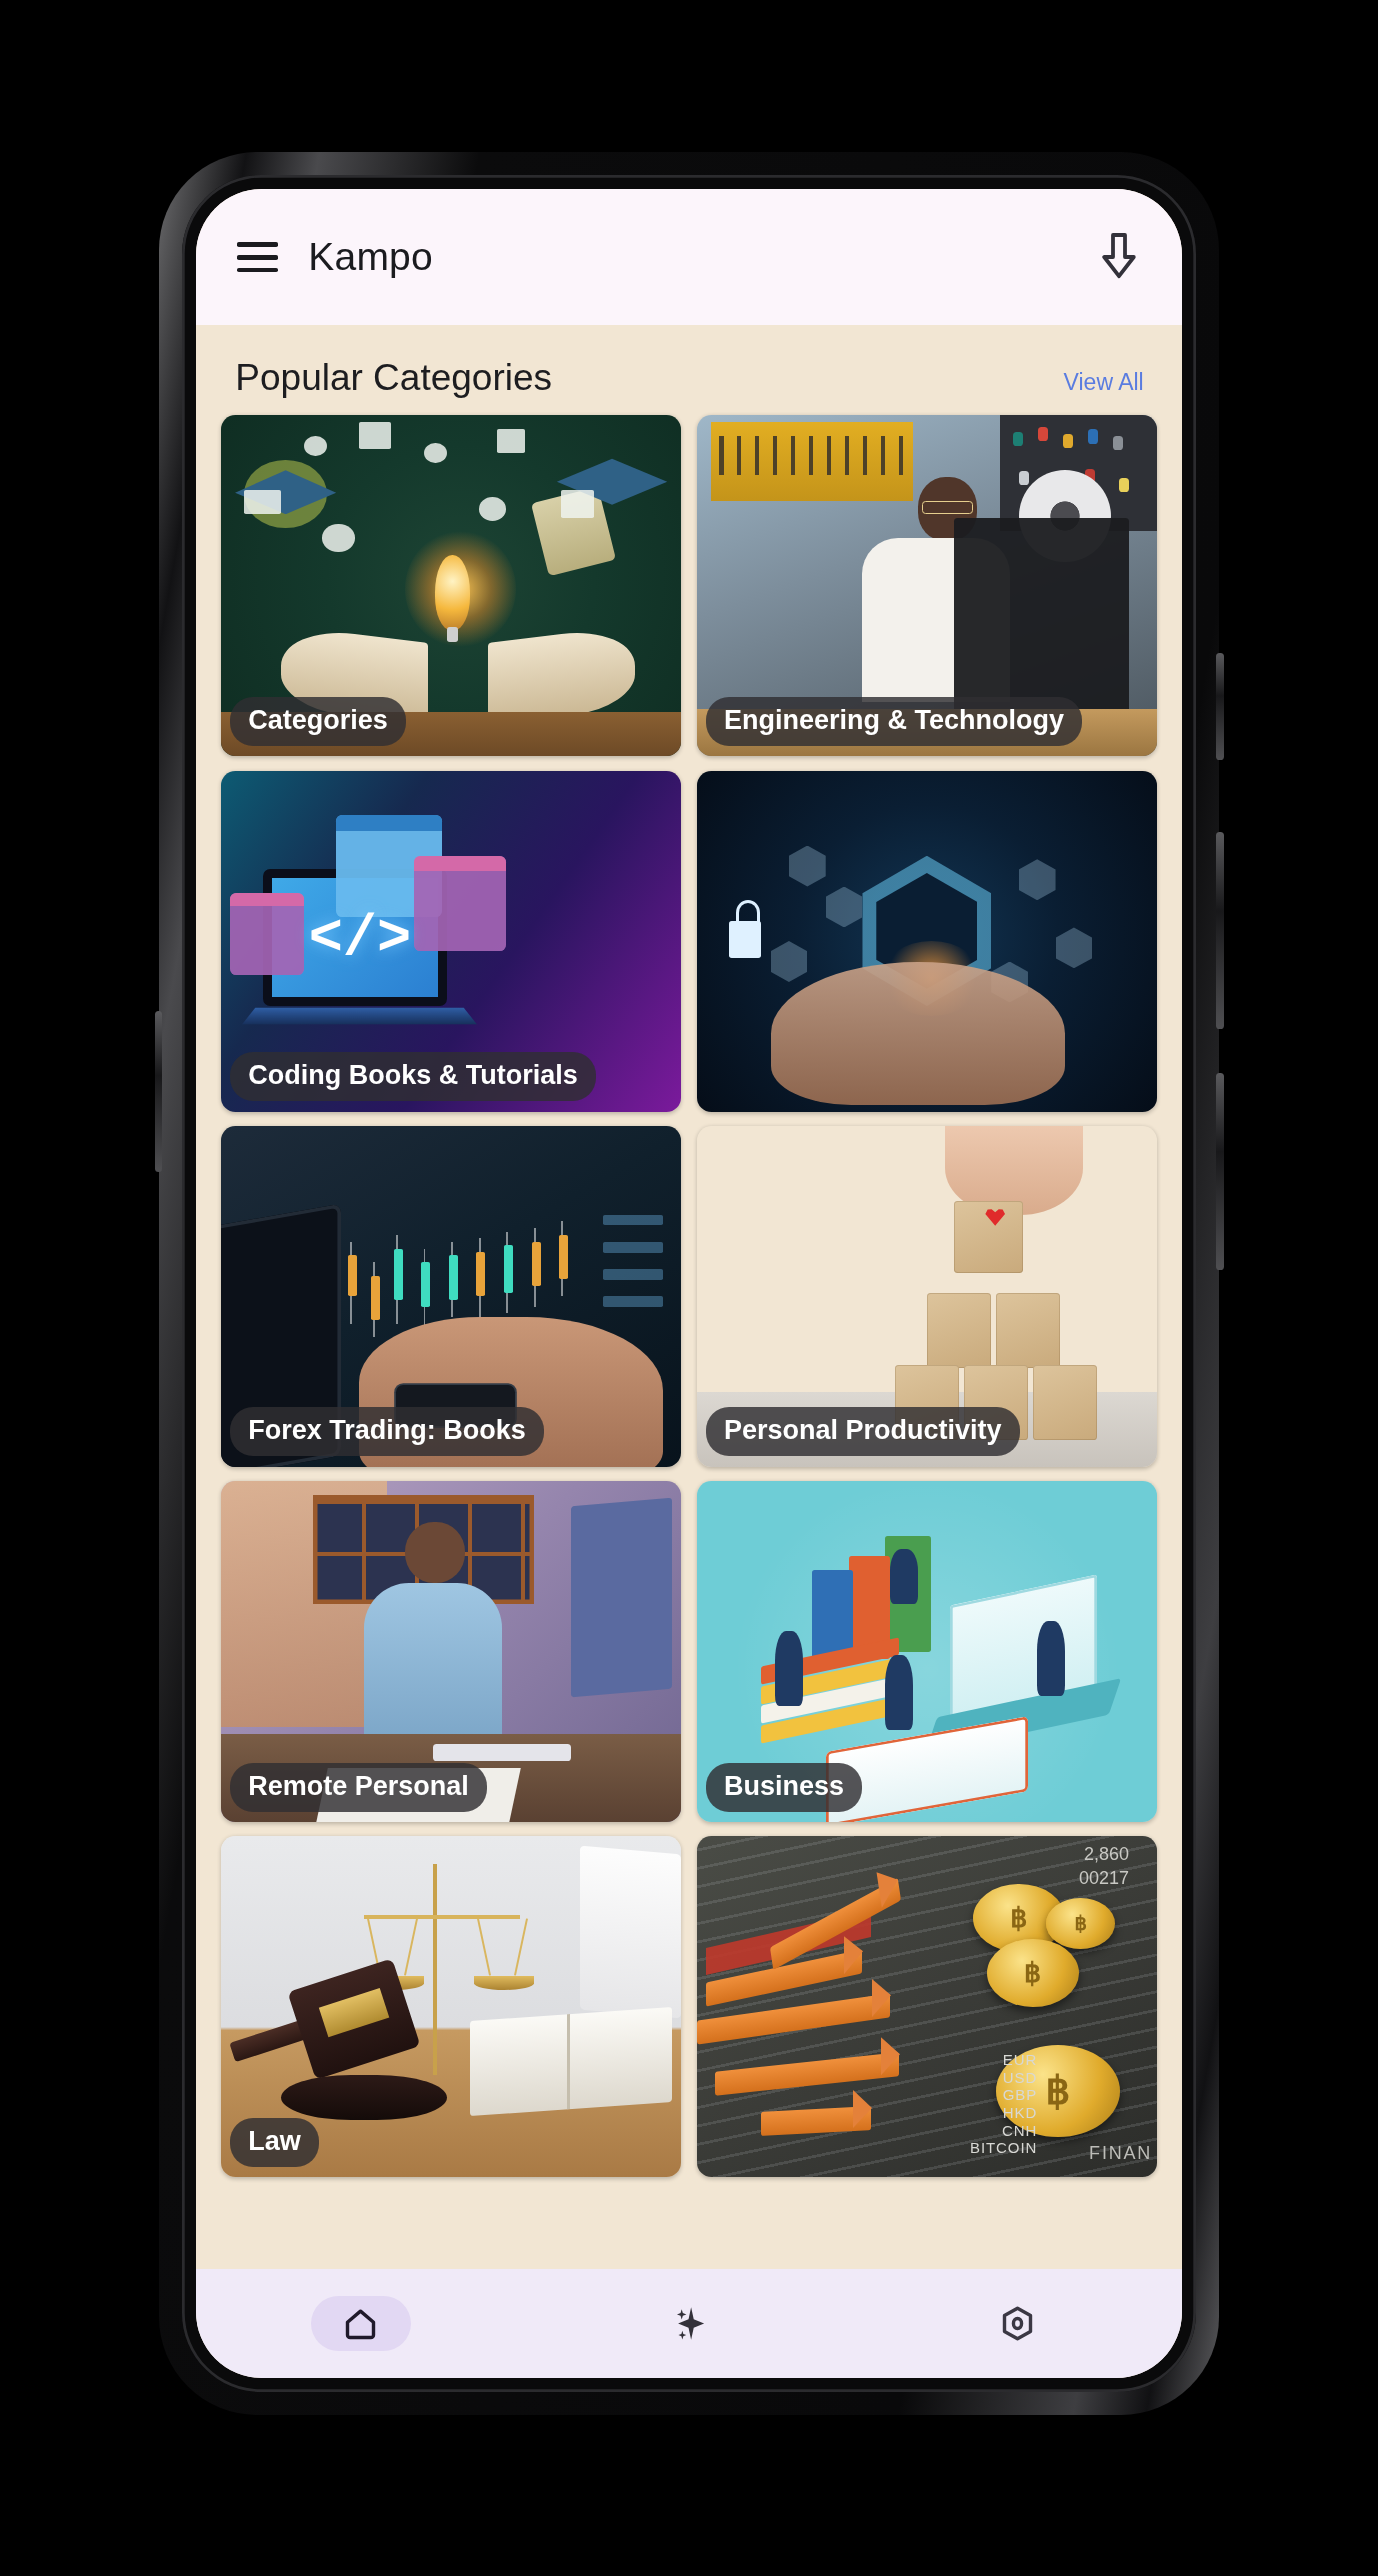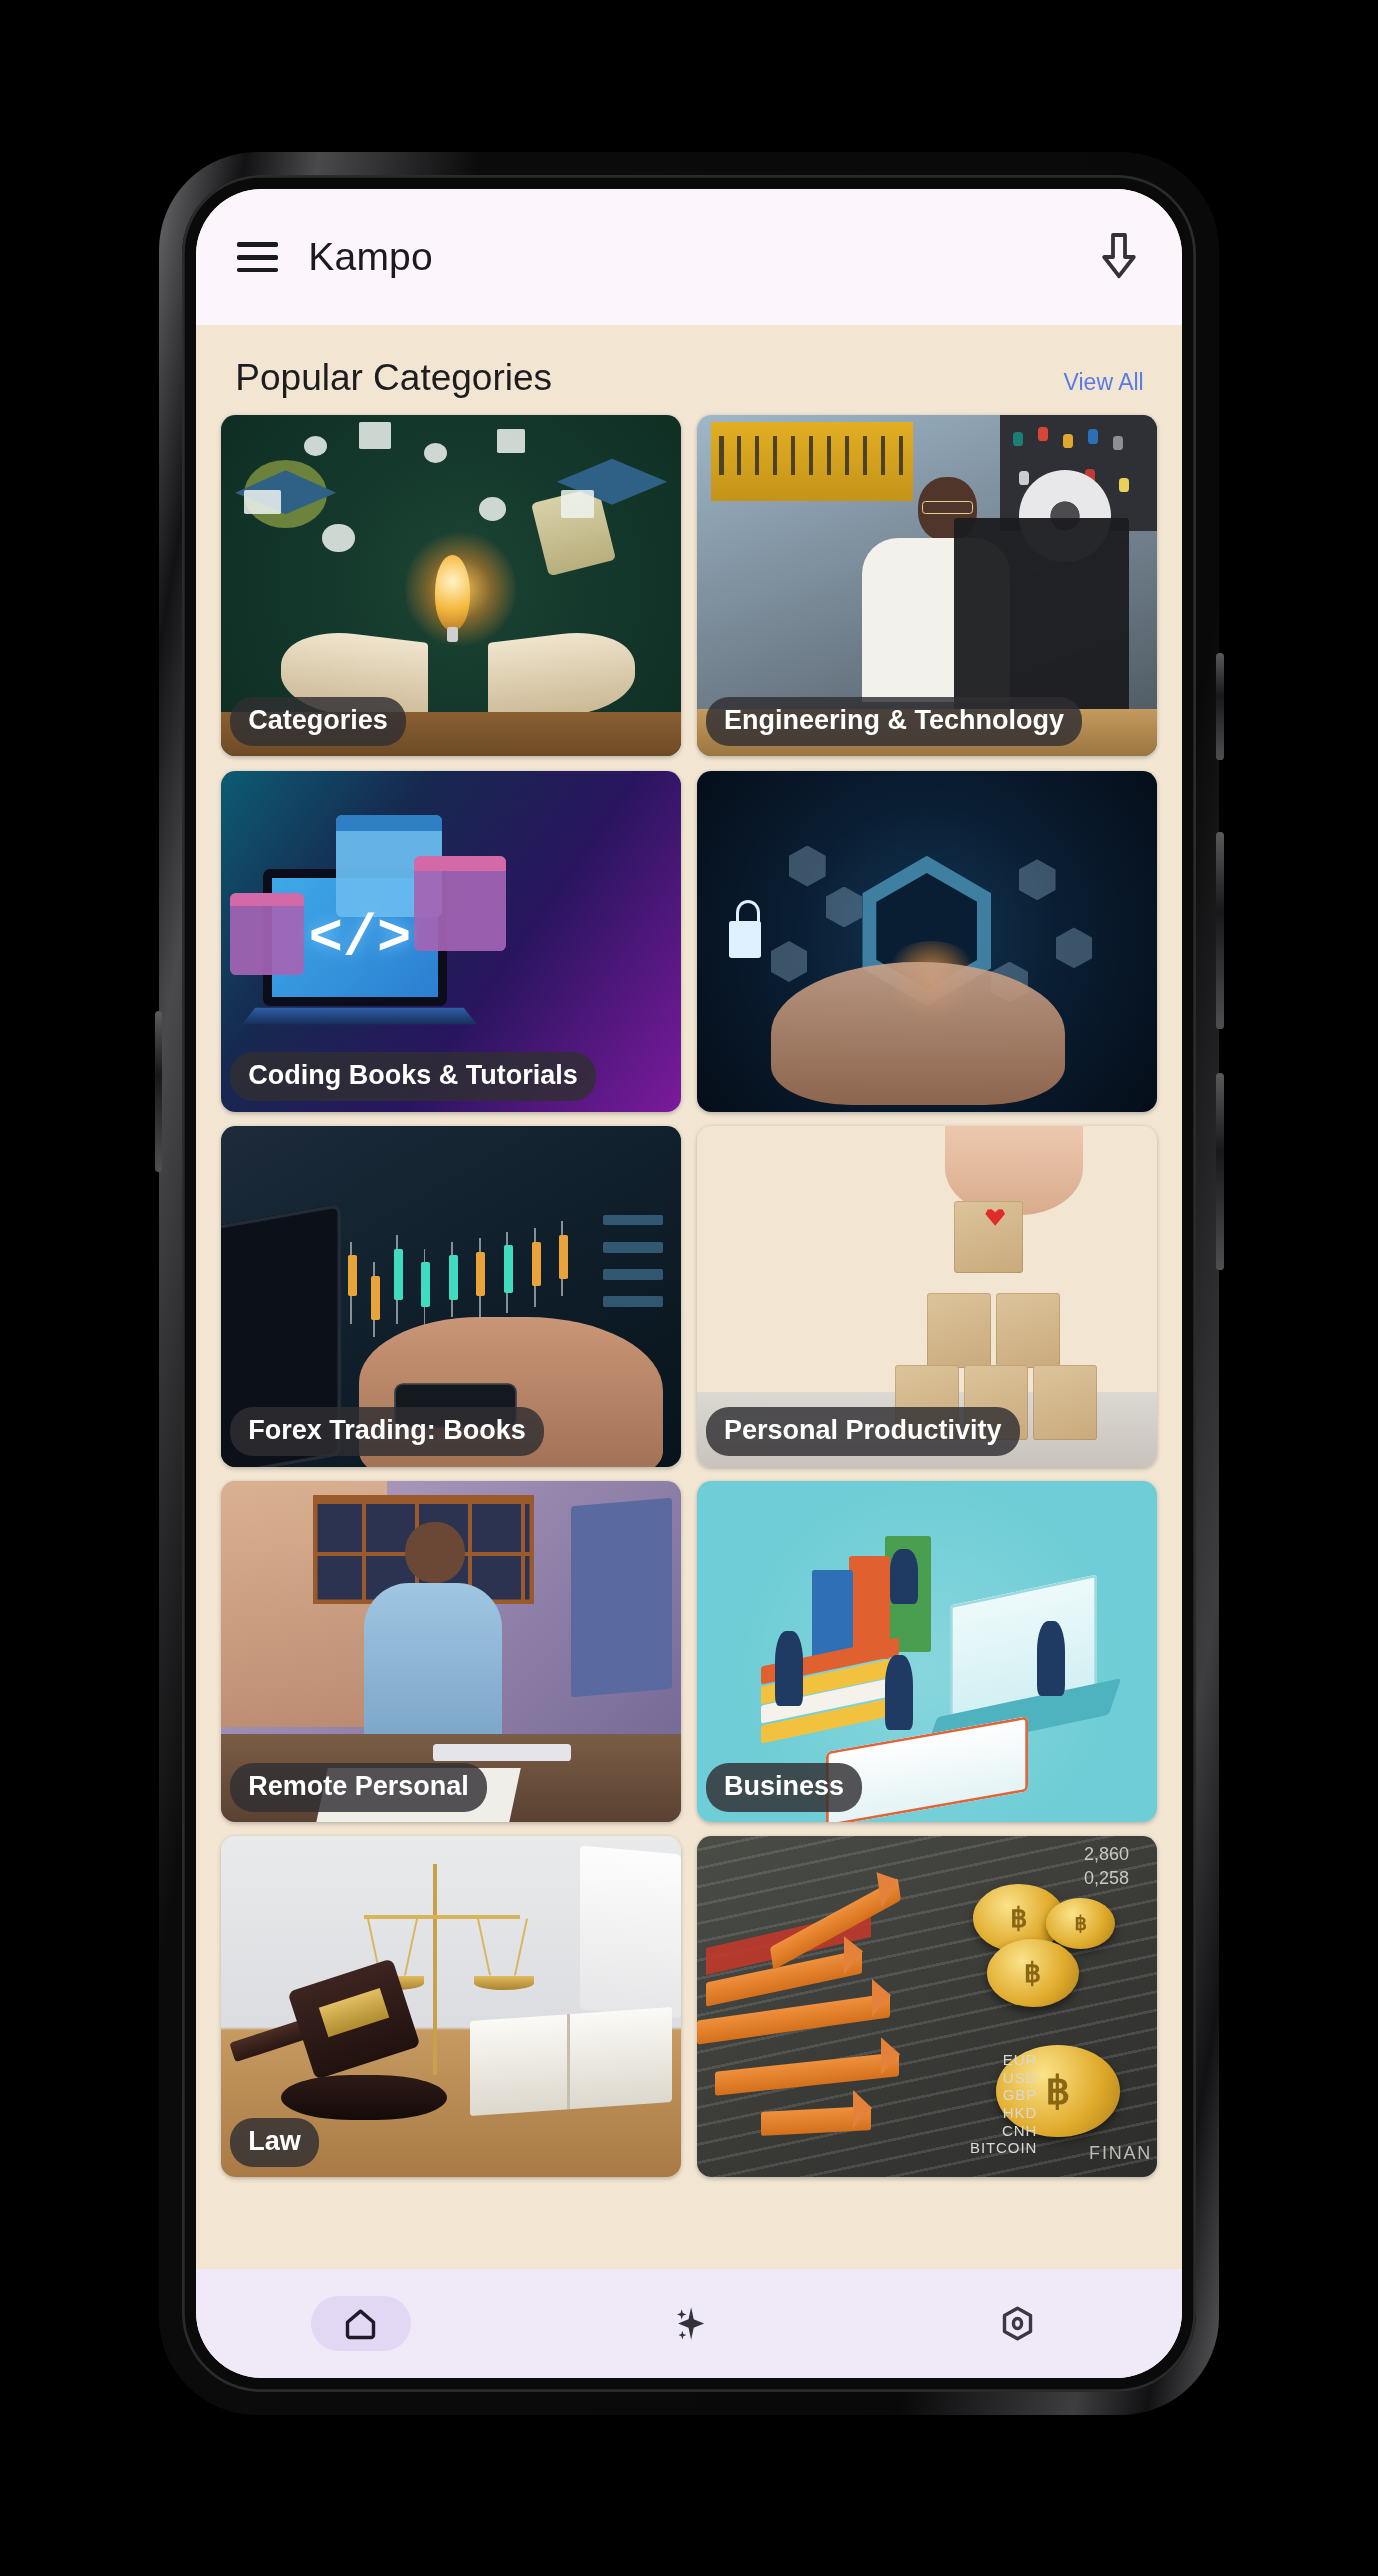--- a/index.html
+++ b/index.html
@@ -467,21 +467,21 @@
                 <div class="gavel-band"></div>
                 <div class="gavel-base"></div>
               </div>
               <div class="card-label">Law</div>
             </div>
 
             <div class="card">
               <div class="art art-crypto">
                 <div class="grid-lines"></div>
                 <div class="topnum" style="white-space:pre-line">2,860
-0,258</div>
+00217</div>
                 <div class="redarrow"></div>
                 <div class="arrow" style="left:2%;top:38%;width:34%;transform:skewY(-12deg)"></div>
                 <div class="arrow" style="left:0%;top:50%;width:42%;transform:skewY(-8deg)"></div>
                 <div class="arrow" style="left:4%;top:66%;width:40%;transform:skewY(-6deg)"></div>
                 <div class="arrow" style="left:14%;top:80%;width:24%;transform:skewY(-3deg)"></div>
                 <div class="arrow" style="left:16%;top:22%;width:28%;transform:skewY(-22deg) rotate(-8deg)"></div>
                 <div class="coin" style="right:20%;top:14%;width:20%;height:20%;font-size:27px">฿</div>
                 <div class="coin" style="right:9%;top:18%;width:15%;height:15%;font-size:19.7px">฿</div>
                 <div class="coin" style="right:17%;top:30%;width:20%;height:20%;font-size:27px">฿</div>
                 <div class="coin" style="right:8%;bottom:12%;width:27%;height:27%;font-size:39px">฿</div>

